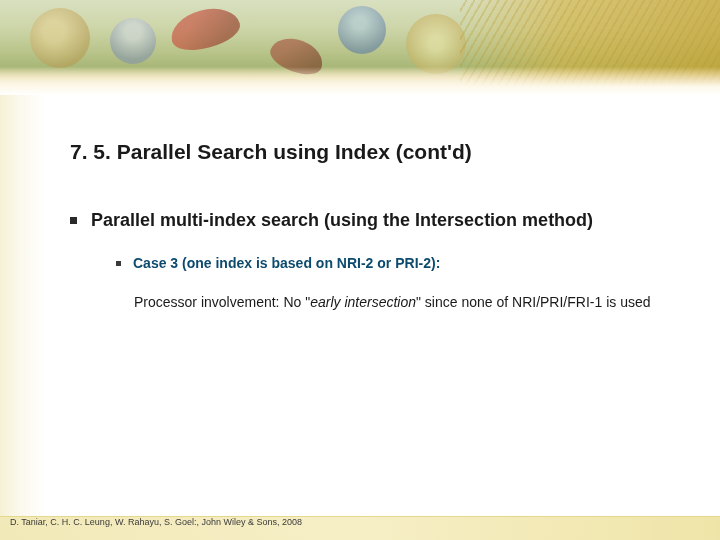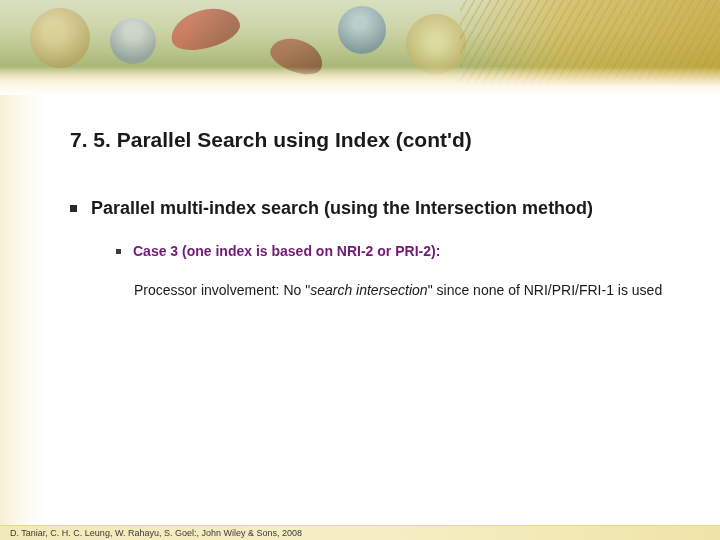--- a/index.html
+++ b/index.html
@@ -52,21 +52,21 @@
   .left-fade {
     position: absolute;
     left: 0; top: 95px; bottom: 0;
     width: 46px;
     background: linear-gradient(90deg, #f4eecd 0%, #faf7e8 40%, rgba(255,255,255,0) 100%);
     opacity: 0.85;
   }
   .content {
     position: absolute;
     left: 70px;
-    top: 128px;
+    top: 140px;
     right: 28px;
   }
   .slide-title {
     font-size: 21px;
     font-weight: bold;
     color: #1a1a1a;
     margin-bottom: 46px;
   }
   .l1 { display: flex; align-items: flex-start; margin-bottom: 24px; margin-top: 45px; }
   .sq-bullet {
@@ -78,37 +78,36 @@
   }
   .l1-text { font-size: 18px; font-weight: bold; color: #1a1a1a; }
   .l2 { display: flex; align-items: flex-start; margin-left: 46px; margin-bottom: 22px; }
   .sm-bullet {
     width: 5px; height: 5px;
     background: #3a3a3a;
     margin-top: 6px;
     margin-right: 12px;
     flex: 0 0 auto;
   }
-  .l2-text { font-size: 14px; font-weight: bold; color: #701a75; }
+  .l2-text { font-size: 14px; font-weight: bold; color: #0c4a6e; }
   .body-text {
     margin-left: 64px;
     font-size: 14px;
     color: #1a1a1a;
     line-height: 1.35;
     max-width: 560px;
   }
   .italic { font-style: italic; }
   .footer {
     position: absolute;
     left: 0; right: 0; bottom: 0;
-    height: 15px;
+    height: 24px;
     background: linear-gradient(90deg, #f2e9b8 0%, #f6efc6 50%, #efe4a8 100%);
     border-top: 1px solid #e6d88a;
     display: flex;
-    align-items: center;
     padding: 0 10px;
     font-size: 9px;
     color: #3a3a3a;
     white-space: nowrap;
     overflow: hidden;
   }
   .footer .book { font-style: italic; }
 </style>
 </head>
 <body>
@@ -132,20 +131,20 @@
     <div class="sq-bullet"></div>
     <div class="l1-text">Parallel multi-index search (using the Intersection method)</div>
   </div>
 
   <div class="l2">
     <div class="sm-bullet"></div>
     <div class="l2-text">Case 3 (one index is based on NRI-2 or PRI-2):</div>
   </div>
 
   <div class="body-text">
-    <span> Processor involvement: No "</span><span class="italic">search intersection</span><span>" since none of NRI/PRI/FRI-1 is used</span>
+    <span> Processor involvement: No "</span><span class="italic">early intersection</span><span>" since none of NRI/PRI/FRI-1 is used</span>
   </div>
 </div>
 
 <div class="footer">
   <span>D. Taniar, C. H. C. Leung, W. Rahayu, S. Goel: </span>
     <span>, John Wiley &amp; Sons, 2008</span>
 </div>
 
 </body></html>

